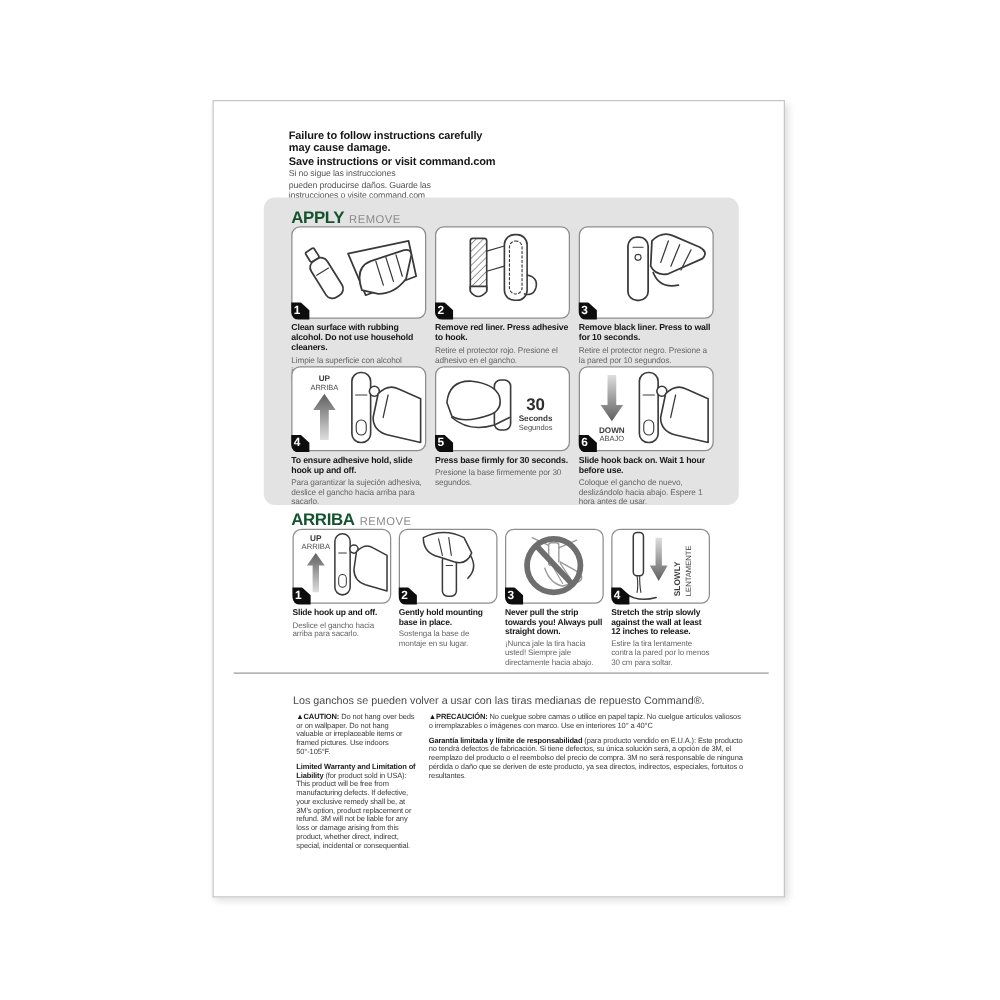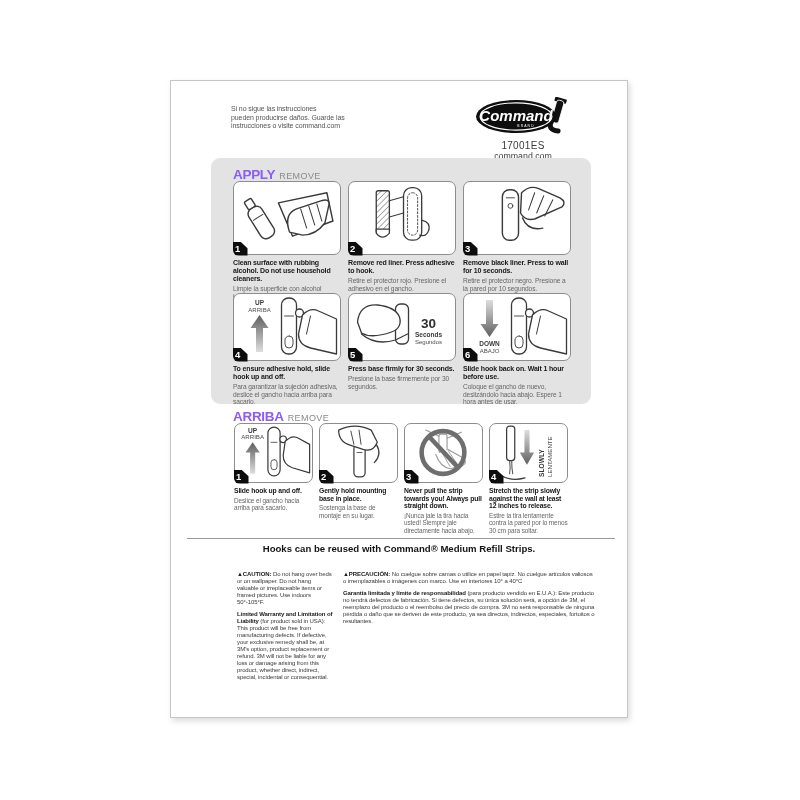--- a/index.html
+++ b/index.html
@@ -23,21 +23,21 @@
   .prod-code { font-size: 10px; color: #3c3c3c; letter-spacing: 0.3px; margin-top: 1px; }
   .site { font-size: 8.8px; color: #3c3c3c; }
 
   
   .apply-panel { position: absolute; left: 40px; top: 77px; width: 380px; height: 246px;
     background: #e3e3e3; border-radius: 9px; }
 
   .sec-head { position: absolute; }
   .sec-head.apply { left: 62px; top: 84px; }
   .sec-head.remove { left: 62px; top: 326px; }
-  .sec-en { font-size: 13.5px; font-weight: bold; letter-spacing: -0.3px; color: #8b5cf6; }
+  .sec-en { font-size: 13.5px; font-weight: bold; letter-spacing: -0.3px; color: #14532d; }
   .sec-es { font-size: 9px; color: #8a8a8a; letter-spacing: 0.4px; margin-left: 4px; }
 
   .a-col { position: absolute; width: 108px; }
   .a1 { left: 62px; top: 100px; } .a2 { left: 177px; top: 100px; } .a3 { left: 292px; top: 100px; }
   .a4 { left: 62px; top: 212px; } .a5 { left: 177px; top: 212px; } .a6 { left: 292px; top: 212px; }
 
   .r-col { position: absolute; width: 79px; top: 342px; }
   .r1 { left: 63px; } .r2 { left: 148px; } .r3 { left: 233px; } .r4 { left: 318px; }
 
   .img-box { position: relative; background: #fff; border: 1.5px solid #8d8d8d; border-radius: 7px; }
@@ -88,42 +88,32 @@
     <pattern id="hatch" width="4" height="4" patternTransform="rotate(45)" patternUnits="userSpaceOnUse">
       <rect width="4" height="4" fill="#fff"></rect>
         <line x1="0" y1="0" x2="0" y2="4" stroke="#8a8a8a" stroke-width="1.4"></line>
     </pattern>
   </defs>
 </svg>
 
 <div class="page">
 
   <div class="hdr-warning">
+    <div class="warn-en">
+      <div>Failure to follow instructions carefully</div>
+      <div>may cause damage.</div>
+      <div>Save instructions or visit command.com</div>
+    </div>
     <div class="warn-es">
       <div>Si no sigue las instrucciones</div>
       <div>pueden producirse daños. Guarde las</div>
       <div>instrucciones o visite command.com</div>
     </div>
   </div>
 
-  <div class="brand">
-    <svg width="100" height="42" viewBox="0 0 100 42">
-      <g transform="rotate(16 84 16)">
-        <rect x="78" y="0.5" width="12" height="4.5" rx="1" fill="#111"></rect>
-        <rect x="80.5" y="3" width="7.5" height="23" rx="2.5" fill="#111" stroke="#fff" stroke-width="0.8"></rect>
-        <path d="M81 25 q-2 10 9 8" stroke="#111" stroke-width="5" fill="none" stroke-linecap="round"></path>
-      </g>
-      <ellipse cx="43" cy="19.5" rx="40" ry="16.5" fill="#0e0e0e"></ellipse>
-      <ellipse cx="43" cy="19.5" rx="36" ry="13.6" fill="none" stroke="#fff" stroke-width="1.1"></ellipse>
-      <text x="43" y="24" text-anchor="middle" font-size="15" font-weight="bold" font-style="italic" fill="#fff" font-family="Liberation Sans, sans-serif">Command</text>
-      <text x="53" y="30" text-anchor="middle" font-size="3.4" letter-spacing="1.1" fill="#fff" font-family="Liberation Sans, sans-serif">BRAND</text>
-    </svg>
-    <div class="prod-code">17001ES</div>
-    <div class="site">command.com</div>
-  </div>
 
   <div class="apply-panel"></div>
 
   <div class="sec-head apply">
     <span class="sec-en">APPLY</span><span class="sec-es">REMOVE</span>
   </div>
 
   <div class="a-col a1">
     <div class="img-box img-lg">
       <svg viewBox="0 0 105 70">
@@ -319,21 +309,21 @@
         <text transform="translate(53 52) rotate(-90)" class="svg-lb" font-size="5.4">SLOWLY</text>
         <text transform="translate(61 52) rotate(-90)" class="svg-lb2" font-size="5.2">LENTAMENTE</text>
       </svg>
       <div class="badge">4</div>
     </div>
     <div class="cap-en">Stretch the strip slowly against the wall at least 12 inches to release.</div>
     <div class="cap-es">Estire la tira lentamente contra la pared por lo menos 30 cm para soltar.</div>
   </div>
 
   <div class="divider"></div>
-  <div class="reuse-en">Hooks can be reused with Command® Medium Refill Strips.</div>
+  <div class="reuse-es">Los ganchos se pueden volver a usar con las tiras medianas de repuesto Command®.</div>
 
   <div class="fp-left">
     <div class="fp-par"><span class="fp-bold tri">▲</span><span class="fp-bold">CAUTION:</span><span> Do not hang over beds or on wallpaper. Do not hang valuable or irreplaceable items or framed pictures. Use indoors 50°-105°F.</span></div>
     <div class="fp-par"><span class="fp-bold">Limited Warranty and Limitation of Liability</span><span> (for product sold in USA): This product will be free from manufacturing defects. If defective, your exclusive remedy shall be, at 3M's option, product replacement or refund. 3M will not be liable for any loss or damage arising from this product, whether direct, indirect, special, incidental or consequential.</span></div>
   </div>
 
   <div class="fp-right">
     <div class="fp-par"><span class="fp-bold tri">▲</span><span class="fp-bold">PRECAUCIÓN:</span><span> No cuelgue sobre camas o utilice en papel tapiz. No cuelgue artículos valiosos o irremplazables o imágenes con marco. Use en interiores 10° a 40°C</span></div>
     <div class="fp-par"><span class="fp-bold">Garantía limitada y límite de responsabilidad</span><span> (para producto vendido en E.U.A.): Este producto no tendrá defectos de fabricación. Si tiene defectos, su única solución será, a opción de 3M, el reemplazo del producto o el reembolso del precio de compra. 3M no será responsable de ninguna pérdida o daño que se deriven de este producto, ya sea directos, indirectos, especiales, fortuitos o resultantes.</span></div>
   </div>

